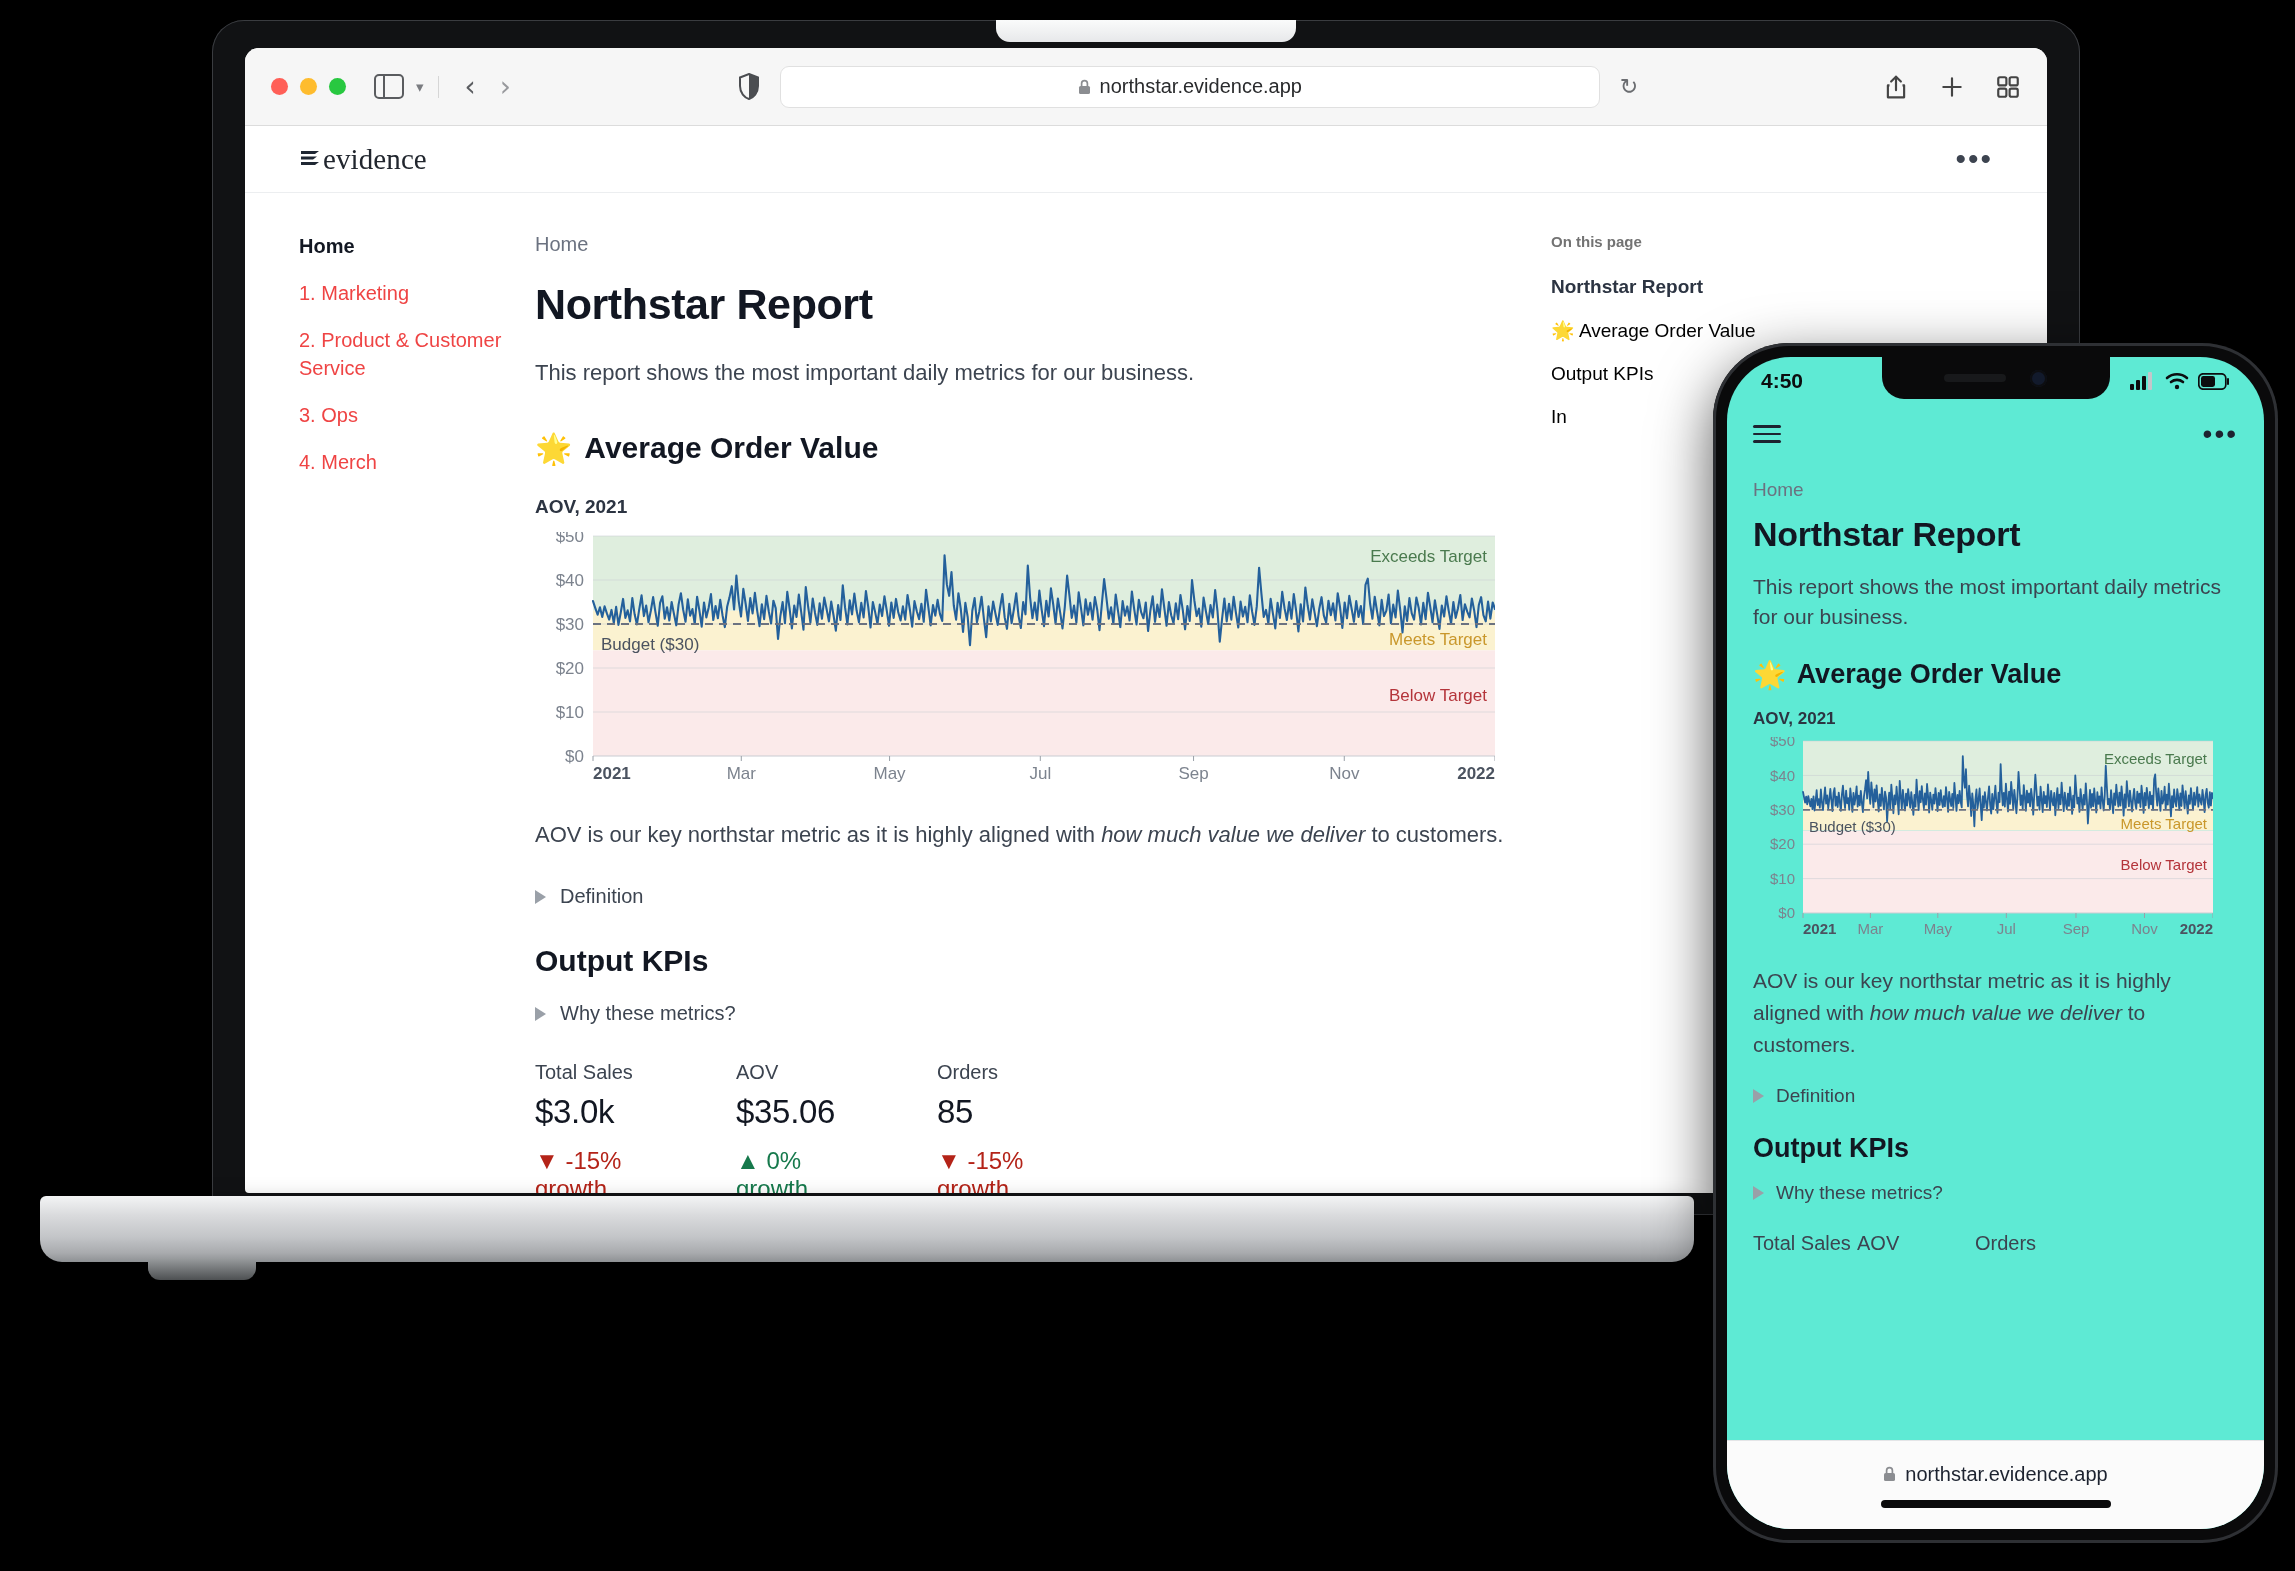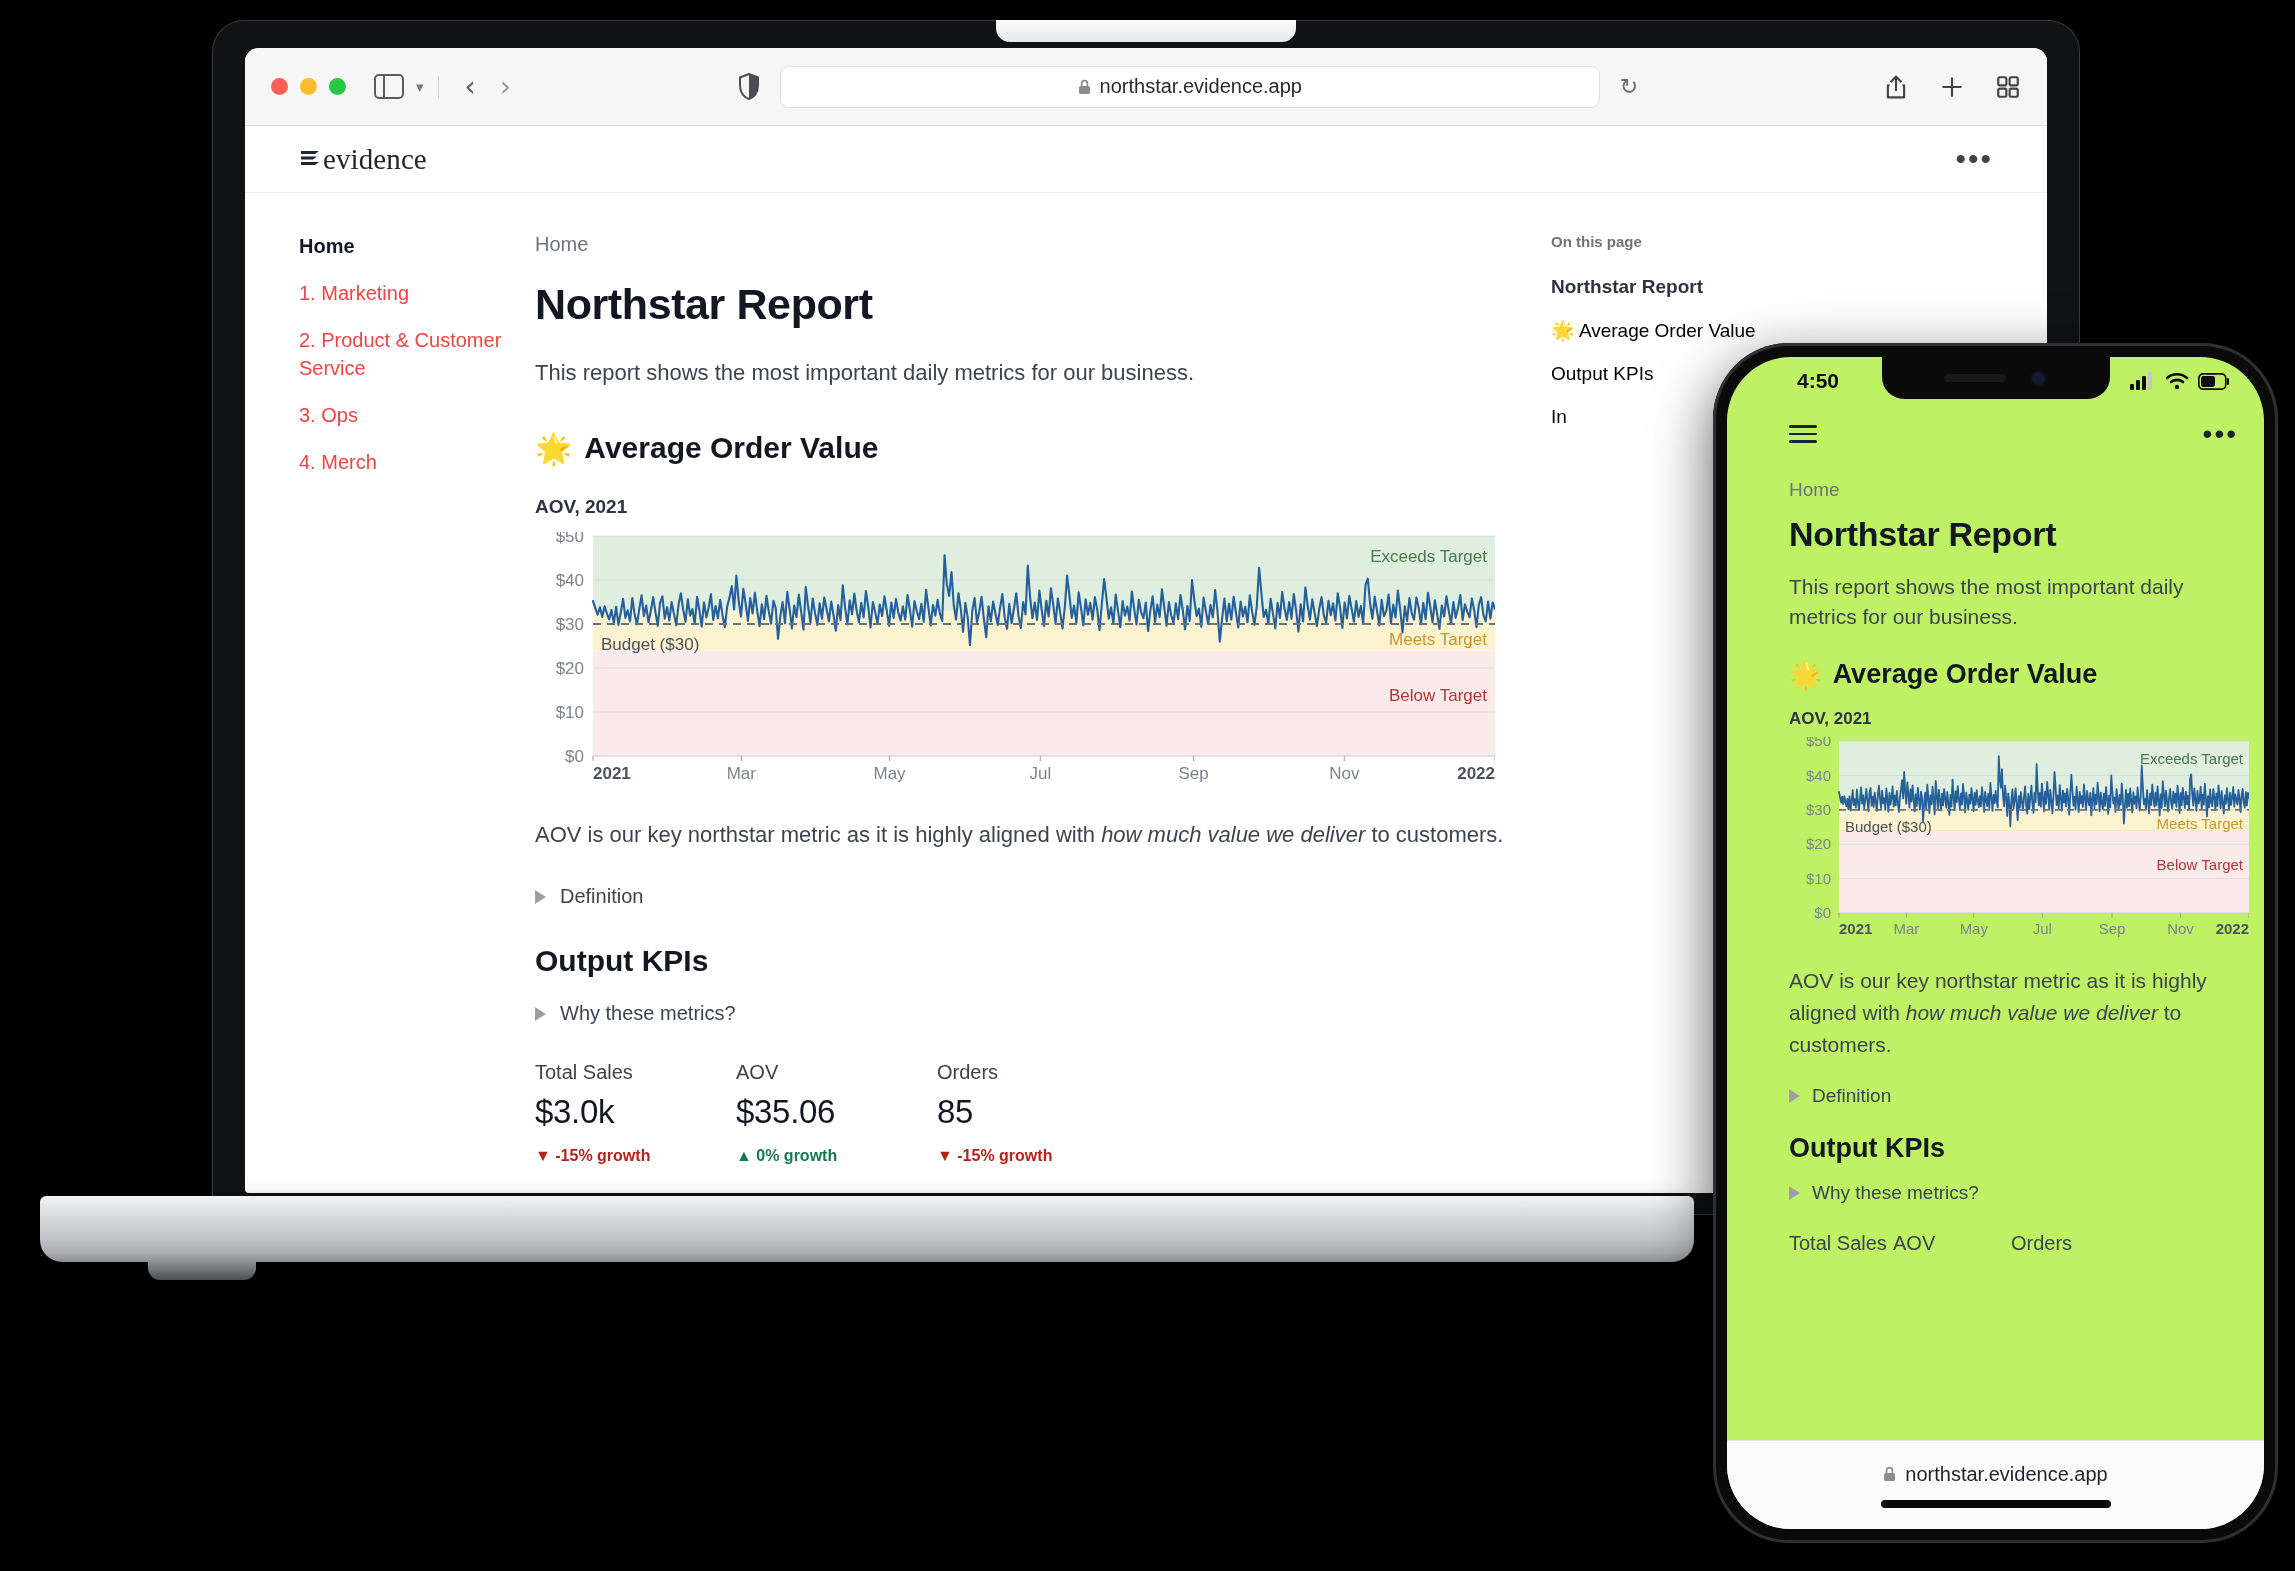--- a/index.html
+++ b/index.html
@@ -65,29 +65,29 @@
   h2.sec2{font-size:30px;font-weight:700;color:#121722;margin:36px 0 22px;}
   .chart-title{font-size:19px;font-weight:700;color:#2c3442;margin-bottom:14px;}
   p.body{font-size:22px;color:#3c4450;line-height:1.52;margin:34px 0 0;}
   p.body i{font-style:italic;}
   .detail{display:flex;align-items:center;gap:14px;font-size:20px;color:#3c4450;margin-top:34px;}
   .tri{width:0;height:0;border-left:11px solid #9aa0a8;border-top:7px solid transparent;border-bottom:7px solid transparent;}
   .kpis{display:flex;margin-top:36px;}
   .kpi{width:136px;margin-right:65px;}
   .kpi .lab{font-size:20px;color:#3c4450;margin-bottom:9px;}
   .kpi .val{font-size:33px;color:#121722;margin-bottom:16px;letter-spacing:-.3px;}
-  .kpi .dlt{font-size:16px;font-weight:bold;}
+  .kpi .dlt{font-size:24px;}
   .dlt.down{color:#b42318;}.dlt.up{color:#16794c;}
 
   
   .phone{position:absolute;left:1713px;top:343px;width:565px;height:1200px;}
   .phone-body{position:absolute;inset:0;background:#0a0a0b;border-radius:76px;
       box-shadow:0 0 0 3px #2e3034 inset, 0 20px 60px rgba(0,0,0,.65);}
-  .phone-screen{position:absolute;left:14px;top:14px;right:14px;bottom:14px;background:#bef264;
-      border-radius:64px;overflow:hidden;padding-left:36px;}
+  .phone-screen{position:absolute;left:14px;top:14px;right:14px;bottom:14px;background:#5eead4;
+      border-radius:64px;overflow:hidden;}
   .notch{position:absolute;left:50%;transform:translateX(-50%);top:0;width:228px;height:42px;
       background:#0a0a0b;border-radius:0 0 22px 22px;z-index:5;display:flex;align-items:center;
       justify-content:center;gap:24px;}
   .notch .spk{width:62px;height:8px;background:#18191b;border-radius:5px;}
   .notch .cam{width:17px;height:17px;border-radius:50%;background:#121a2c;
       box-shadow:inset 0 0 0 2px #0d0e11;}
   .statusbar{height:48px;display:flex;align-items:center;padding:0 34px;position:relative;z-index:6;}
   .stime{font-size:21px;font-weight:700;color:#0c0d0f;}
   .sright{margin-left:auto;display:flex;align-items:center;gap:9px;}
   .phead{height:58px;display:flex;align-items:center;padding:0 26px;}

